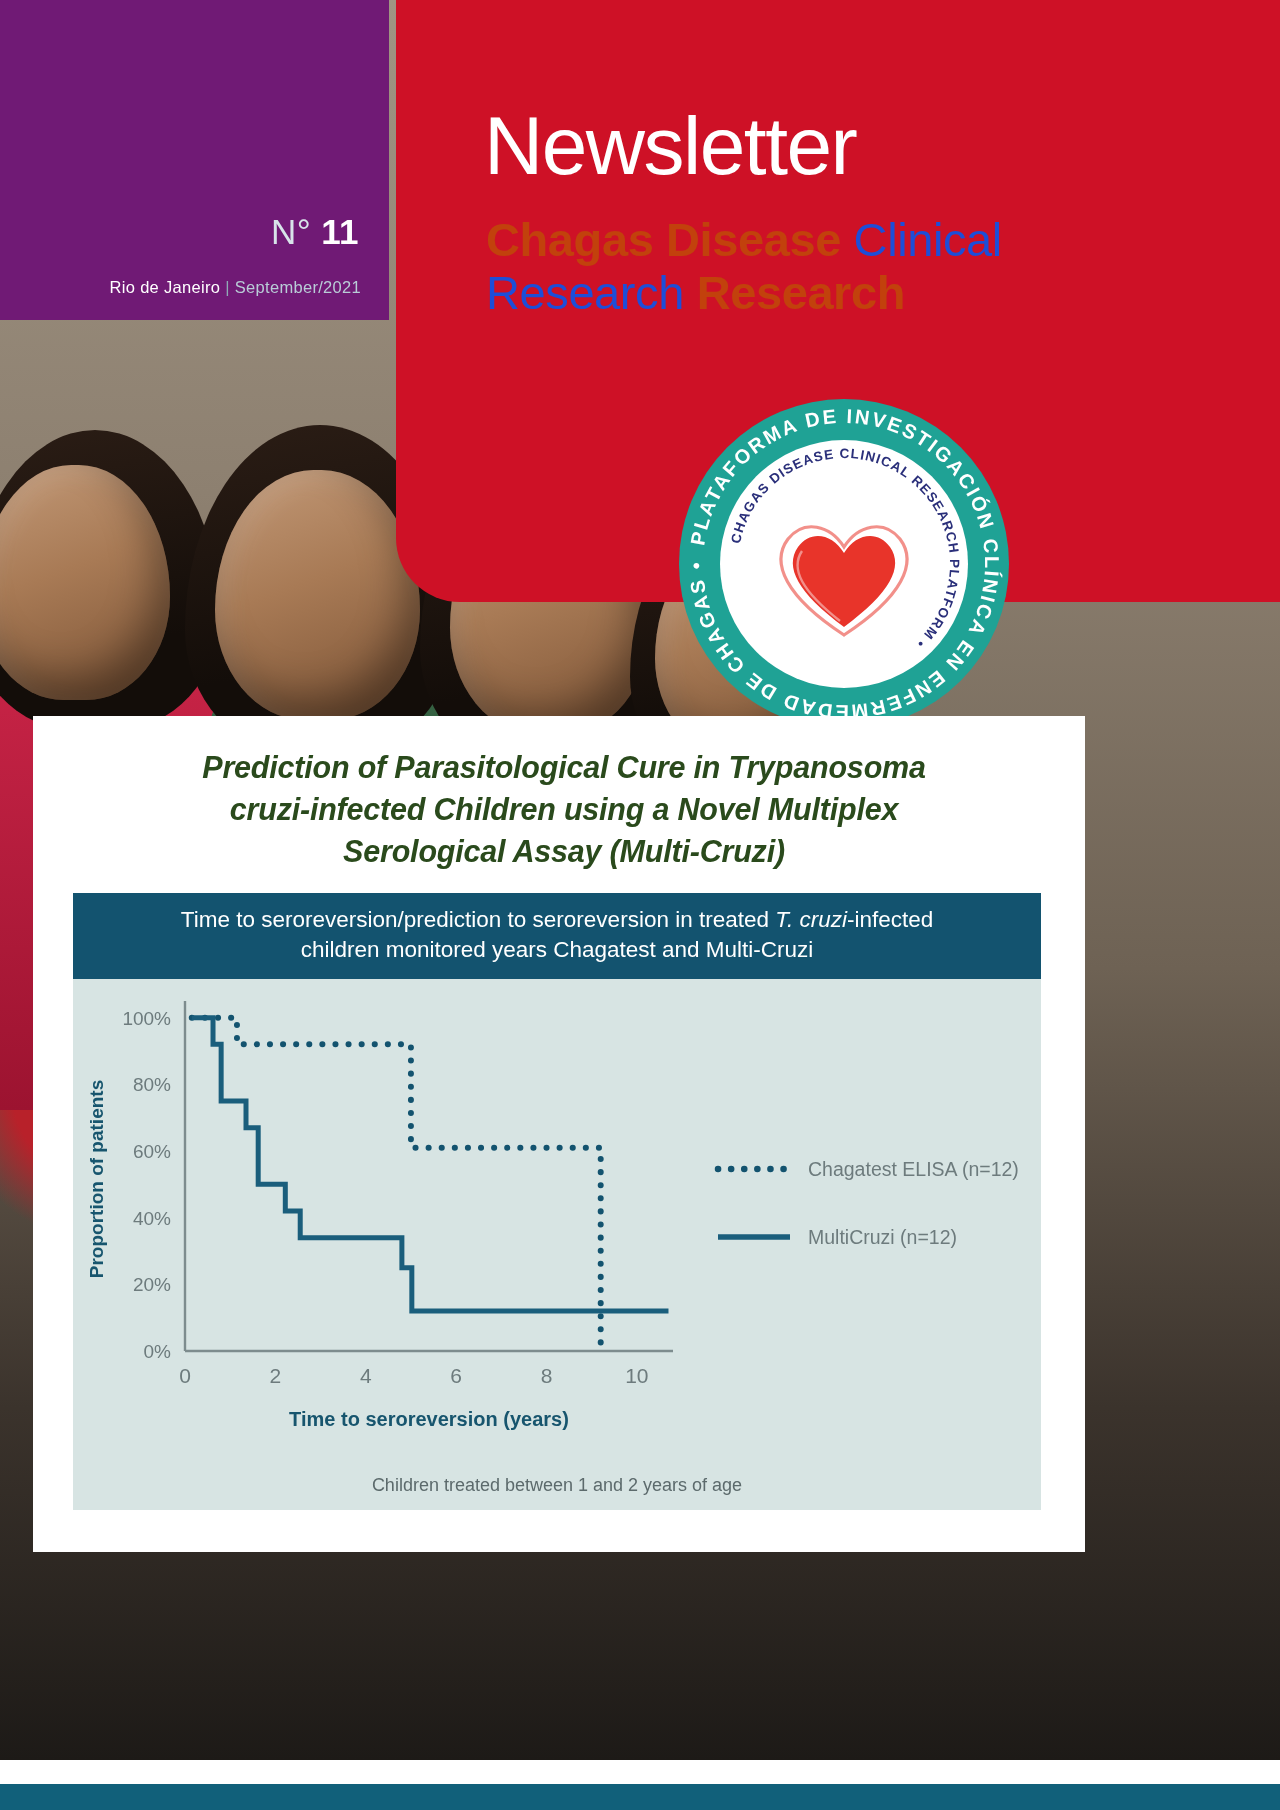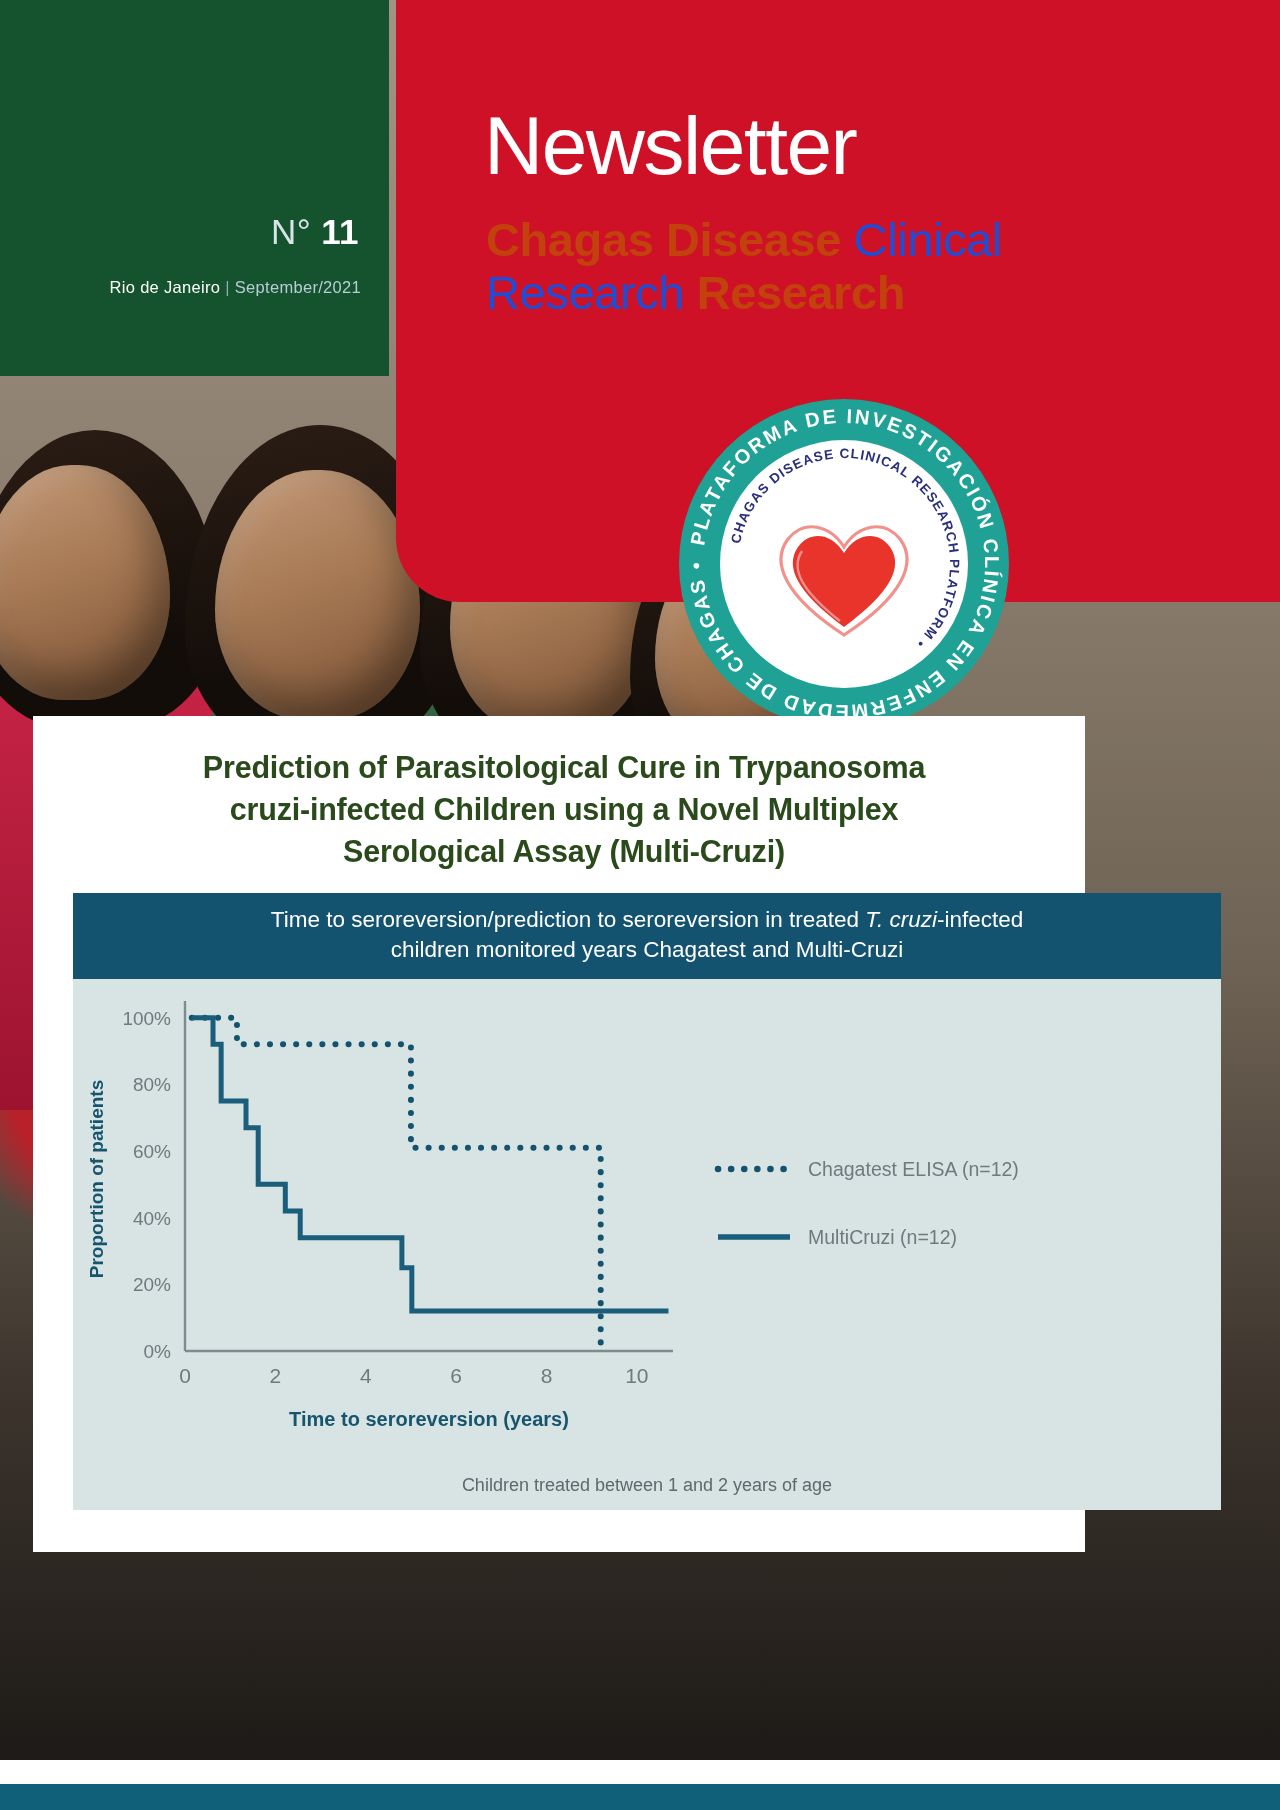--- a/index.html
+++ b/index.html
@@ -28,22 +28,22 @@
   .hair {
     position: absolute; border-radius: 50% 50% 42% 42% / 62% 62% 38% 38%;
     background: linear-gradient(170deg, #2b1d15 0%, #130d09 70%);
   }
   .torso {
     position: absolute; border-radius: 46% 46% 0 0;
   }
 
   
   .hdr-blue {
-    position: absolute; left: 0; top: 0; width: 389px; height: 376px;
-    background: #14532d;
+    position: absolute; left: 0; top: 0; width: 389px; height: 320px;
+    background: #701a75;
     text-align: right;
   }
   .hdr-red {
     position: absolute; left: 396px; top: 0; width: 884px; height: 602px;
     background: #ce1126;
     border-bottom-left-radius: 64px;
   }
   .issue-no {
     position: absolute; right: 30px; top: 212px;
     color: #d8e4ea; font-size: 35px; font-weight: 300; letter-spacing: .4px;
@@ -77,27 +77,27 @@
   .seal { position: absolute; left: 673px; top: 393px; width: 342px; height: 342px; }
   .seal svg { display: block; }
 
   
   .card {
     position: absolute; left: 33px; top: 716px; width: 1052px; height: 836px;
     background: #ffffff;
   }
   .art-title {
     padding: 30px 40px 6px 50px;
-    color: #2a4a1c; font-size: 30.5px; font-weight: 700; 
+    color: #2a4a1c; font-size: 30.5px; font-weight: 700; font-style: italic;
     text-align: center; line-height: 1.38; letter-spacing: -.2px;
   }
 
   
   .figure {
-    position: absolute; left: 40px; top: 177px; width: 1148px; height: 628px;
+    position: absolute; left: 40px; top: 177px; width: 968px; height: 628px;
   }
   .fig-head {
     background: #13536f; color: #ffffff;
     font-size: 22.5px; line-height: 1.33; text-align: center;
     padding: 12px 34px 14px 34px; font-weight: 400;
   }
   .fig-head i { font-style: italic; }
   .fig-body { position: relative; background: #d7e4e3; height: 531px; }
   .fig-body svg { display: block; }
   .fig-caption {

